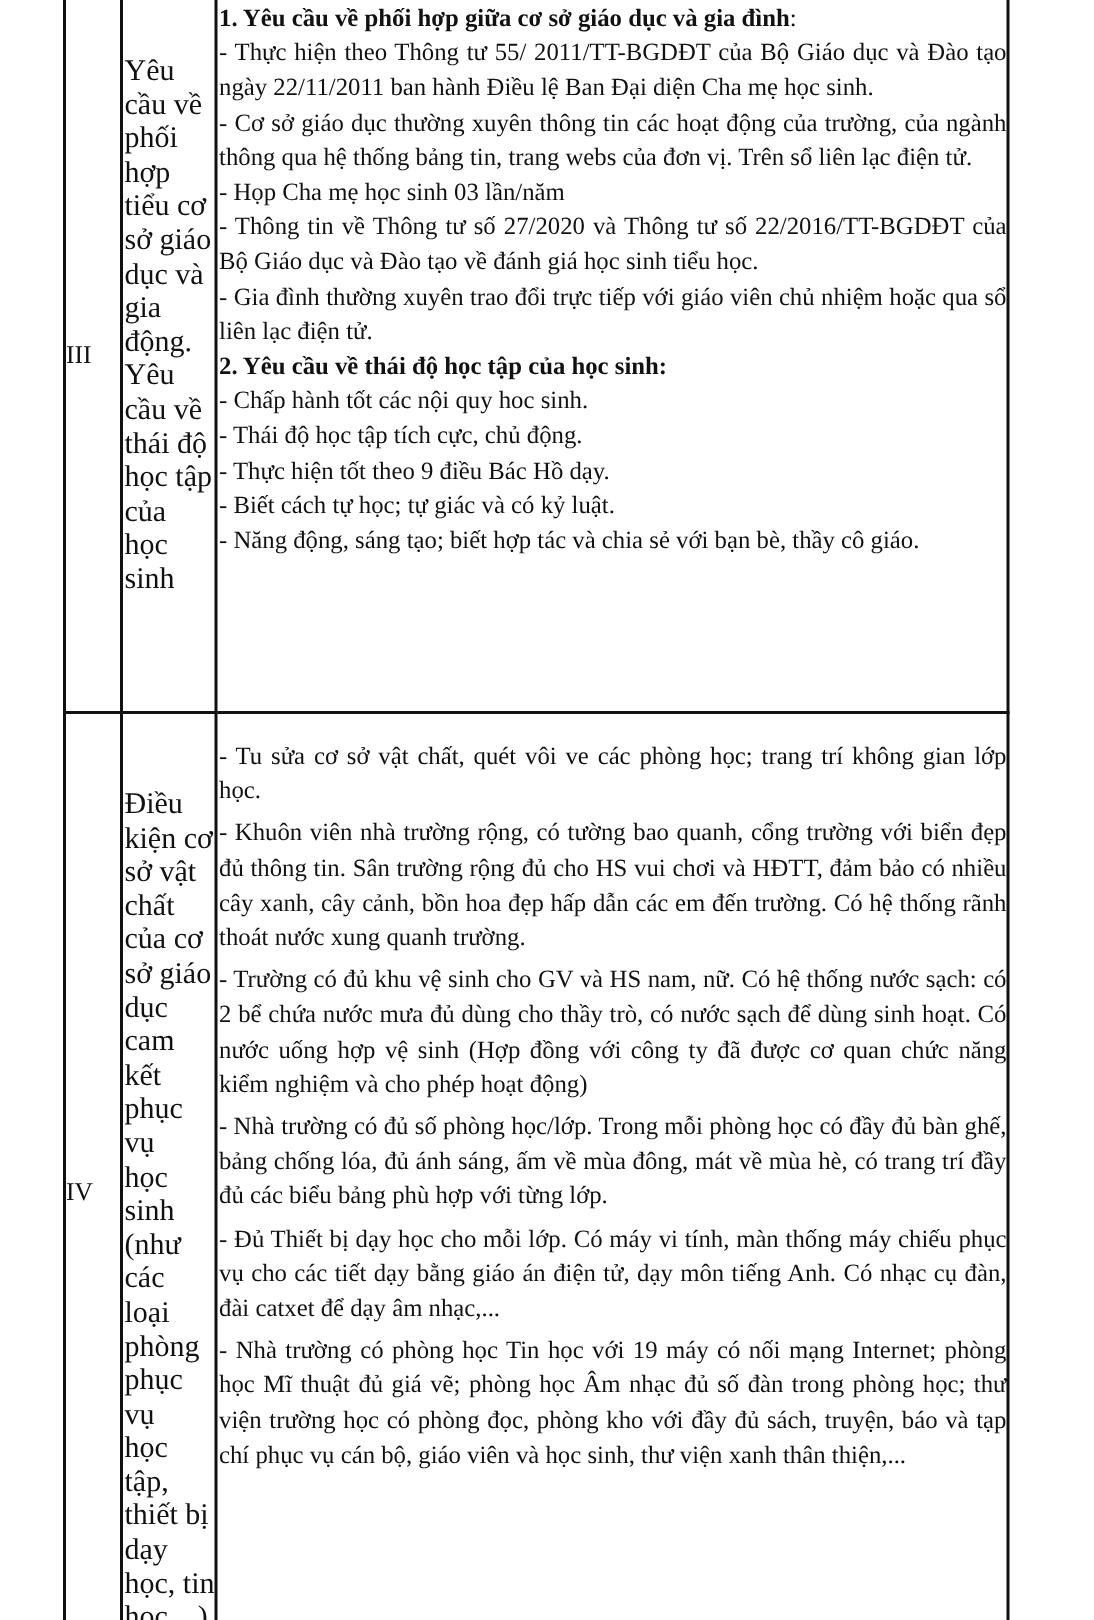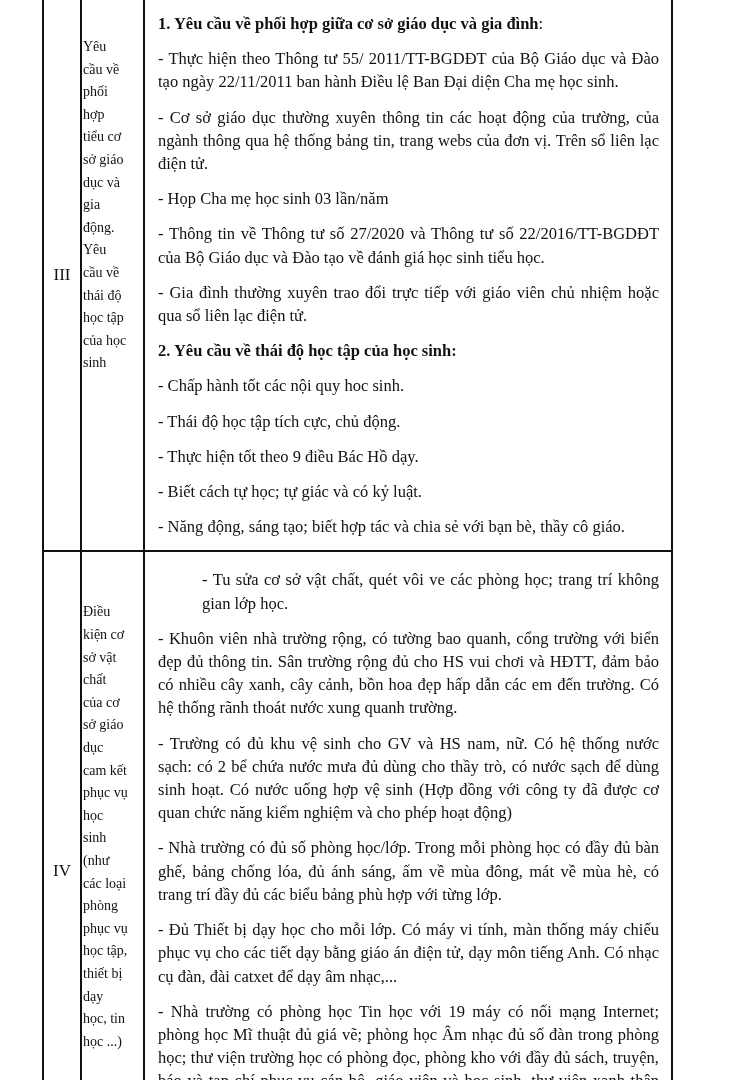--- a/index.html
+++ b/index.html
@@ -2,26 +2,26 @@
 <html><head>
 <meta charset="utf-8">
 <style>
   html, body { margin:0; padding:0; background:#ffffff; }
   body { width:729px; height:1080px; overflow:hidden; position:relative;
          font-family:"Liberation Serif", serif; color:#111; }
   .tbl { position:absolute; left:42px; top:-2px; width:631px; border-collapse:collapse; table-layout:fixed; }
   .tbl td { border:2px solid #111; vertical-align:top; padding:0; }
   .col-num { width:38px; }
   .col-title { width:63px; }
-  .num { text-align:center; vertical-align:middle !important; font-size:17px; }
-  .title { font-size:14px; line-height:22.6px; padding:0 0 0 1px !important; }
+  .num { text-align:left; vertical-align:middle !important; font-size:17px; }
+  .title { font-size:20px; line-height:22.6px; padding:0 0 0 1px !important; }
   .title.t3 { padding-top:36px !important; }
   .title.t4 { padding-top:49px !important; }
   .content { font-size:16.5px; line-height:23.2px; padding:0 0 0 1px !important; text-align:justify; }
-  .content p { margin:12px; }
+  .content p { margin:0; }
   .content .h { font-weight:bold; }
   .content .gap { margin-top:5px; }
 </style>
 </head>
 <body>
 
 <table class="tbl">
   <colgroup>
     <col class="col-num">
       <col class="col-title">
@@ -84,21 +84,21 @@
             <div>phòng</div>
             <div>phục vụ</div>
             <div>học tập,</div>
             <div>thiết bị</div>
             <div>dạy</div>
             <div>học, tin</div>
             <div>học ...)</div>
           </div>
       </td>
       <td class="content" style="padding-top:8px !important;">
-        <p style="margin-top:8px;padding-left:44px;">- Tu sửa cơ sở vật chất, quét vôi ve các phòng học; trang trí không gian lớp học.</p>
+        <p style="margin-top:8px;">- Tu sửa cơ sở vật chất, quét vôi ve các phòng học; trang trí không gian lớp học.</p>
         <p class="gap">- Khuôn viên nhà trường rộng, có tường bao quanh, cổng trường với biển đẹp đủ thông tin. Sân trường rộng đủ cho HS vui chơi và HĐTT, đảm bảo có nhiều cây xanh, cây cảnh, bồn hoa đẹp hấp dẫn các em đến trường. Có hệ thống rãnh thoát nước xung quanh trường.</p>
         <p class="gap">- Trường có đủ khu vệ sinh cho GV và HS nam, nữ. Có hệ thống nước sạch: có 2 bể chứa nước mưa đủ dùng cho thầy trò, có nước sạch để dùng sinh hoạt. Có nước uống hợp vệ sinh (Hợp đồng với công ty đã được cơ quan chức năng kiểm nghiệm và cho phép hoạt động)</p>
         <p class="gap">- Nhà trường có đủ số phòng học/lớp. Trong mỗi phòng học có đầy đủ bàn ghế, bảng chống lóa, đủ ánh sáng, ấm về mùa đông, mát về mùa hè, có trang trí đầy đủ các biểu bảng phù hợp với từng lớp.</p>
         <p class="gap">- Đủ Thiết bị dạy học cho mỗi lớp. Có máy  vi tính, màn thống máy chiếu phục vụ cho các tiết dạy bằng giáo án điện tử, dạy môn tiếng Anh. Có nhạc cụ đàn, đài catxet để dạy âm nhạc,...</p>
         <p class="gap">- Nhà trường có phòng học Tin học với 19 máy có nối mạng Internet; phòng học Mĩ thuật đủ giá vẽ; phòng học Âm nhạc đủ số đàn trong phòng học; thư viện trường học có phòng đọc, phòng kho với đầy đủ sách, truyện, báo và tạp chí phục vụ cán bộ, giáo viên và học sinh, thư viện xanh thân thiện,...</p>
       </td>
     </tr>
   </tbody>
 </table>
 

